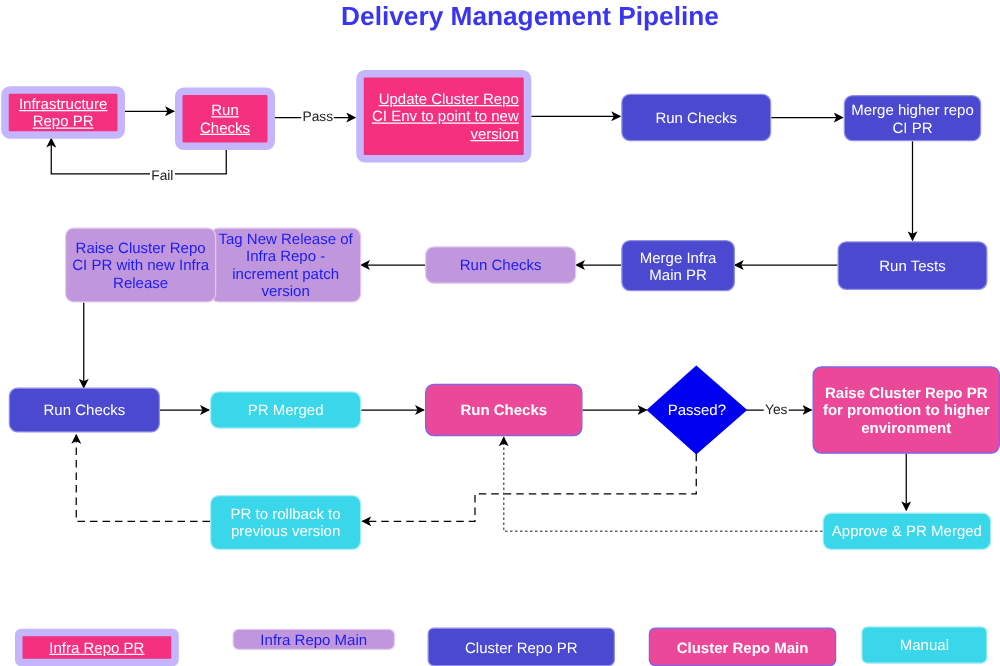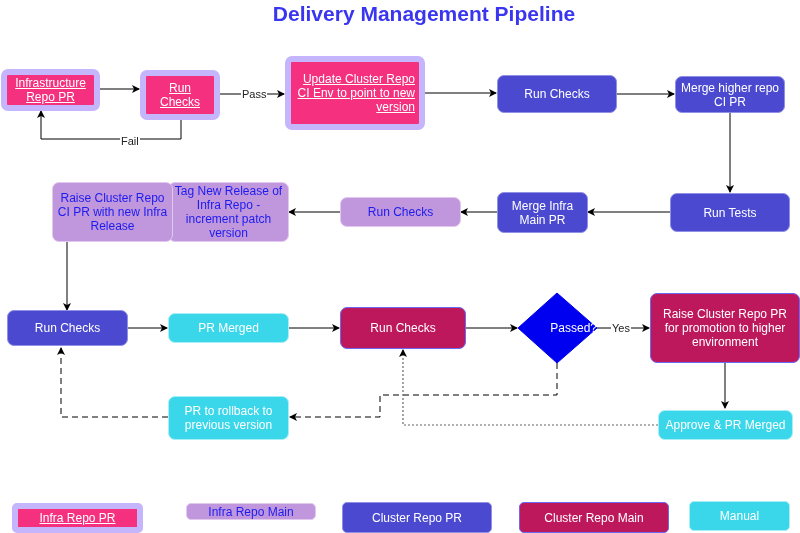--- a/index.html
+++ b/index.html
@@ -2,25 +2,25 @@
 <html><head>
 <meta charset="utf-8">
 <style>
   html, body { margin: 0; padding: 0; background: #ffffff; }
   body { width: 800px; height: 533px; position: relative; overflow: hidden; font-family: "Liberation Sans", sans-serif; }
   #title { position: absolute; left: 0; top: 2px; width: 848px; text-align: center; font-size: 21px; font-weight: bold; color: #3a36f0; }
   .node { position: absolute; box-sizing: border-box; display: flex; align-items: center; justify-content: center; text-align: center; font-size: 12px; line-height: 14px; border-radius: 7px; padding: 2px 4px; }
   .infra-pr { background: #f5317f; color: #ffffff; border: 6px solid #c4b5fd; text-decoration: underline; }
   .infra-main { background: #c096dc; color: #1c1cf0; border: 1px solid #e0c8ee; }
   .cluster-pr { background: #4a49d0; color: #ffffff; border: 1px solid #9090e6; }
-  .cluster-main { background: #be185d; color: #ffffff; border: 1px solid #6a6af5; }
+  .cluster-main { background: #ec4899; color: #ffffff; border: 1px solid #6a6af5; font-weight: bold; }
   .manual { background: #3ad6ea; color: #ffffff; border: 1px solid #a8eef6; }
   .lbl { position: absolute; font-size: 11px; color: #222; background: #fff; padding: 0 1px; line-height: 12px; }
   svg#wires { position: absolute; left: 0; top: 0; }
-  .diamond-text { position: absolute; font-size: 12px; color: #fff; text-align: right; }
+  .diamond-text { position: absolute; font-size: 12px; color: #fff; text-align: center; }
 </style>
 </head>
 <body>
 
 <div id="title">Delivery Management Pipeline</div>
 
 <svg id="wires" width="800" height="533">
   <defs>
     <marker id="arr" markerWidth="8" markerHeight="8" refX="7" refY="4" orient="auto" markerUnits="userSpaceOnUse">
       <path d="M0,0 L8,4 L0,8 L2,4 z" fill="#000"></path>

